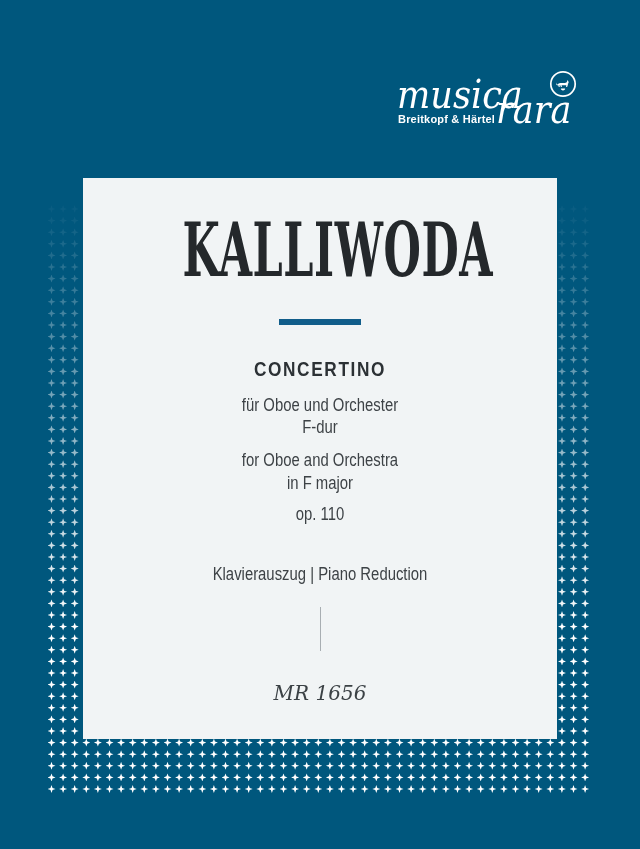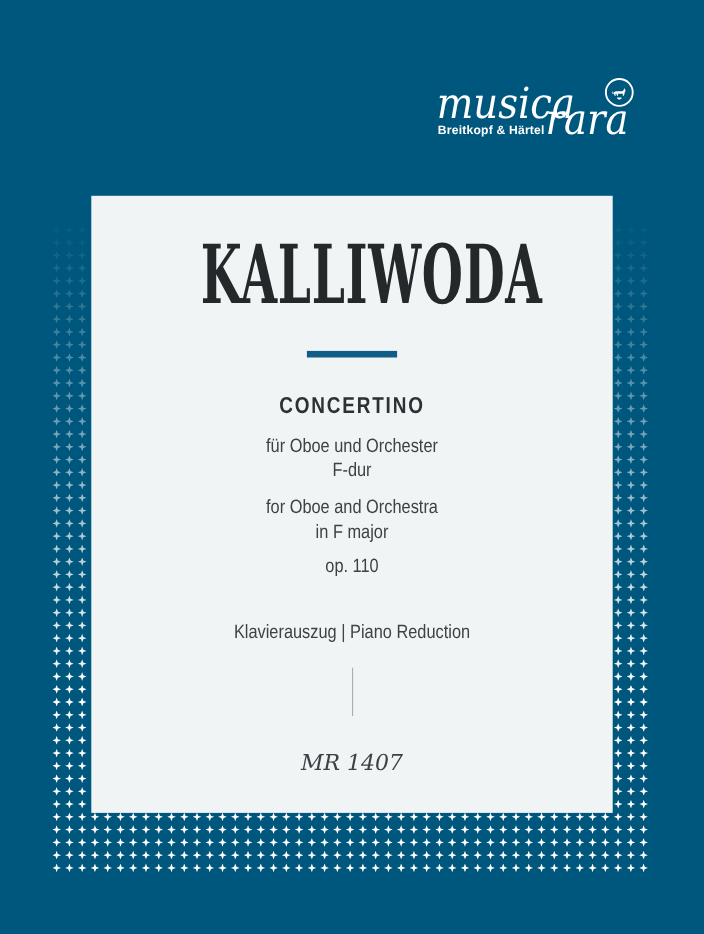--- a/index.html
+++ b/index.html
@@ -602,14 +602,14 @@
   <h1 class="composer">KALLIWODA</h1>
   <div class="rule"></div>
   <h2 class="worktitle">CONCERTINO</h2>
   <p class="sub de1">für Oboe und Orchester</p>
   <p class="sub de2">F-dur</p>
   <p class="sub en1">for Oboe and Orchestra</p>
   <p class="sub en2">in F major</p>
   <p class="sub opus">op. 110</p>
   <p class="sub edition">Klavierauszug | Piano Reduction</p>
   <div class="vline"></div>
-  <p class="plate">MR 1407</p>
+  <p class="plate">MR 1656</p>
 </div>
 
 </body></html>

